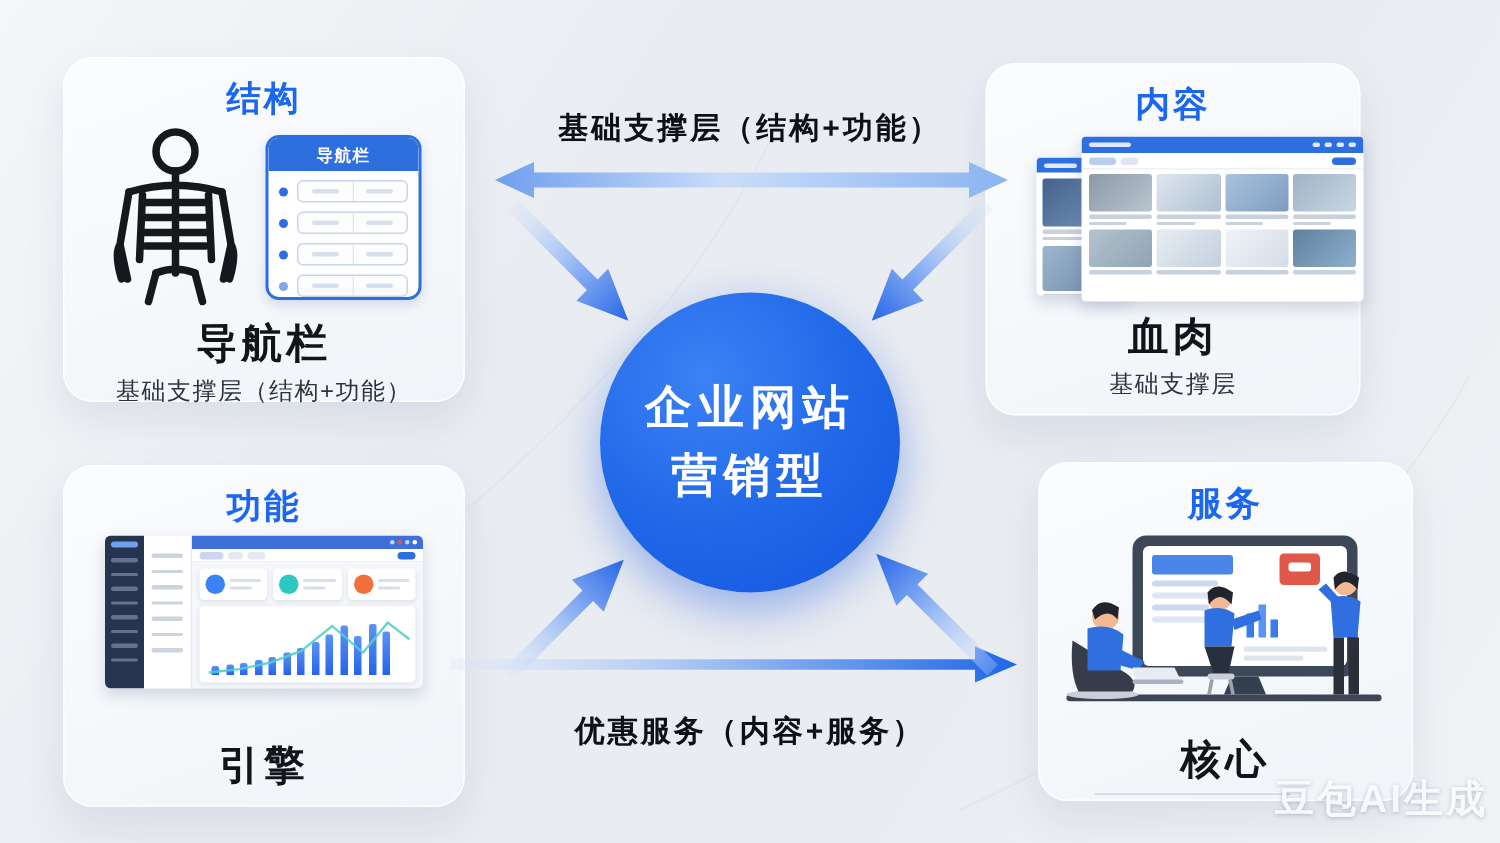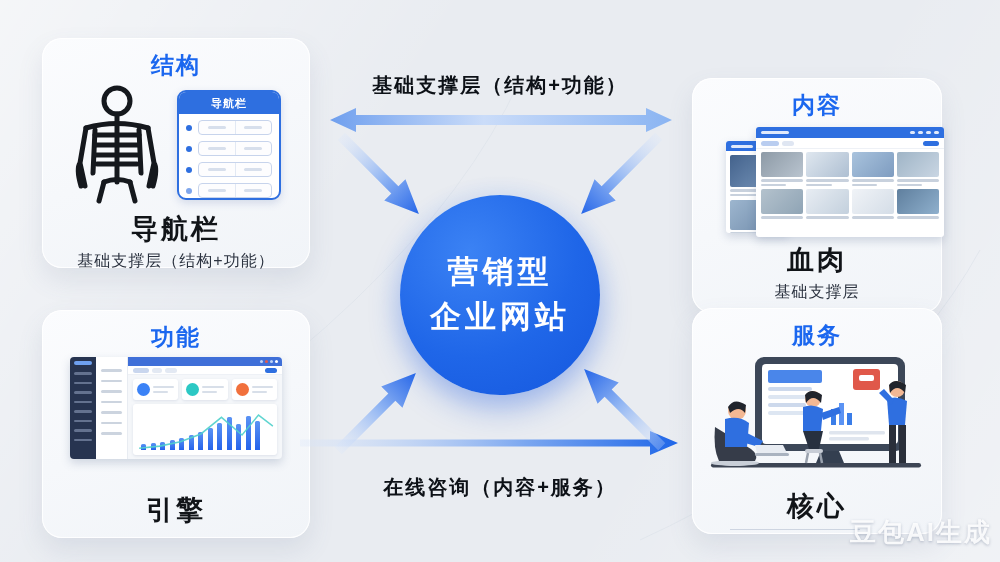--- a/index.html
+++ b/index.html
@@ -25,21 +25,21 @@
     box-shadow:0 12px 26px rgba(90,105,140,.12), inset 0 0 0 1px rgba(255,255,255,.9);
     display:flex; flex-direction:column; align-items:center;
     padding:12px 12px 10px;
   }
   .card-title { font-size:23px; font-weight:bold; color:#1b67ef; letter-spacing:2px; }
   .card-label { font-size:27px; font-weight:bold; color:#111418; letter-spacing:3px; }
   .card-sub   { font-size:16px; color:#2c3340; margin-top:4px; letter-spacing:1px; }
   .media { position:relative; flex:1; width:100%; }
 
   #card-structure { left:42px;  top:38px;  width:268px; height:230px; }
-  #card-content   { left:692px; top:42px;  width:250px; height:235px;margin-top:36px; }
+  #card-content   { left:657px; top:42px;  width:250px; height:235px; }
   #card-function  { left:42px;  top:310px; width:268px; height:228px; }
   #card-service   { left:692px; top:308px; width:250px; height:226px; }
 
   
   .structure-media { display:flex; align-items:center; justify-content:center; gap:14px; margin-top:4px; }
   .nav-mock { width:104px; height:110px; background:#fff; border:2px solid #2e6fe0;
     border-radius:9px; overflow:hidden; box-shadow:0 3px 8px rgba(60,90,160,.18); }
   .nav-mock-head { height:22px; background:#2e6fe0; color:#fff; font-size:11px; font-weight:bold;
     display:flex; align-items:center; justify-content:center; letter-spacing:1px; }
   .nav-row { display:flex; align-items:center; gap:6px; padding:0 7px; margin-top:6px; }
@@ -389,26 +389,26 @@
       <path d="M190,52 L178,40 L183,36 L193,47 Z" fill="#2f6fe0"></path>
       <rect x="188" y="72" width="7" height="38" fill="#2a2f3a"></rect>
       <rect x="198" y="72" width="7" height="38" fill="#2a2f3a"></rect>
     </svg>
   </div>
   <div class="card-label">核心</div>
 </div>
 
 <div class="center-glow"></div>
 <div class="center-circle">
+  <div>企业网站</div>
   <div>营销型</div>
-  <div>企业网站</div>
 </div>
 
 <div class="layer-label" id="label-top">基础支撑层（结构+功能）</div>
-<div class="layer-label" id="label-bottom">在线咨询（内容+服务）</div>
+<div class="layer-label" id="label-bottom">优惠服务（内容+服务）</div>
 
 <svg class="arrow-abs" style="left:330px;top:107px" width="342" height="26" viewBox="0 0 342 26">
   <defs>
       <linearGradient id="gh" x1="0" y1="0" x2="1" y2="0">
     <stop offset="0" stop-color="#6f9fee"></stop>
         <stop offset=".45" stop-color="#cadcf9"></stop>
         <stop offset="1" stop-color="#8ab4f2"></stop>
   </linearGradient>
     </defs>
   <polygon points="0,13 26,1 26,8 316,8 316,1 342,13 316,25 316,18 26,18 26,25" fill="url(#gh)"></polygon>

